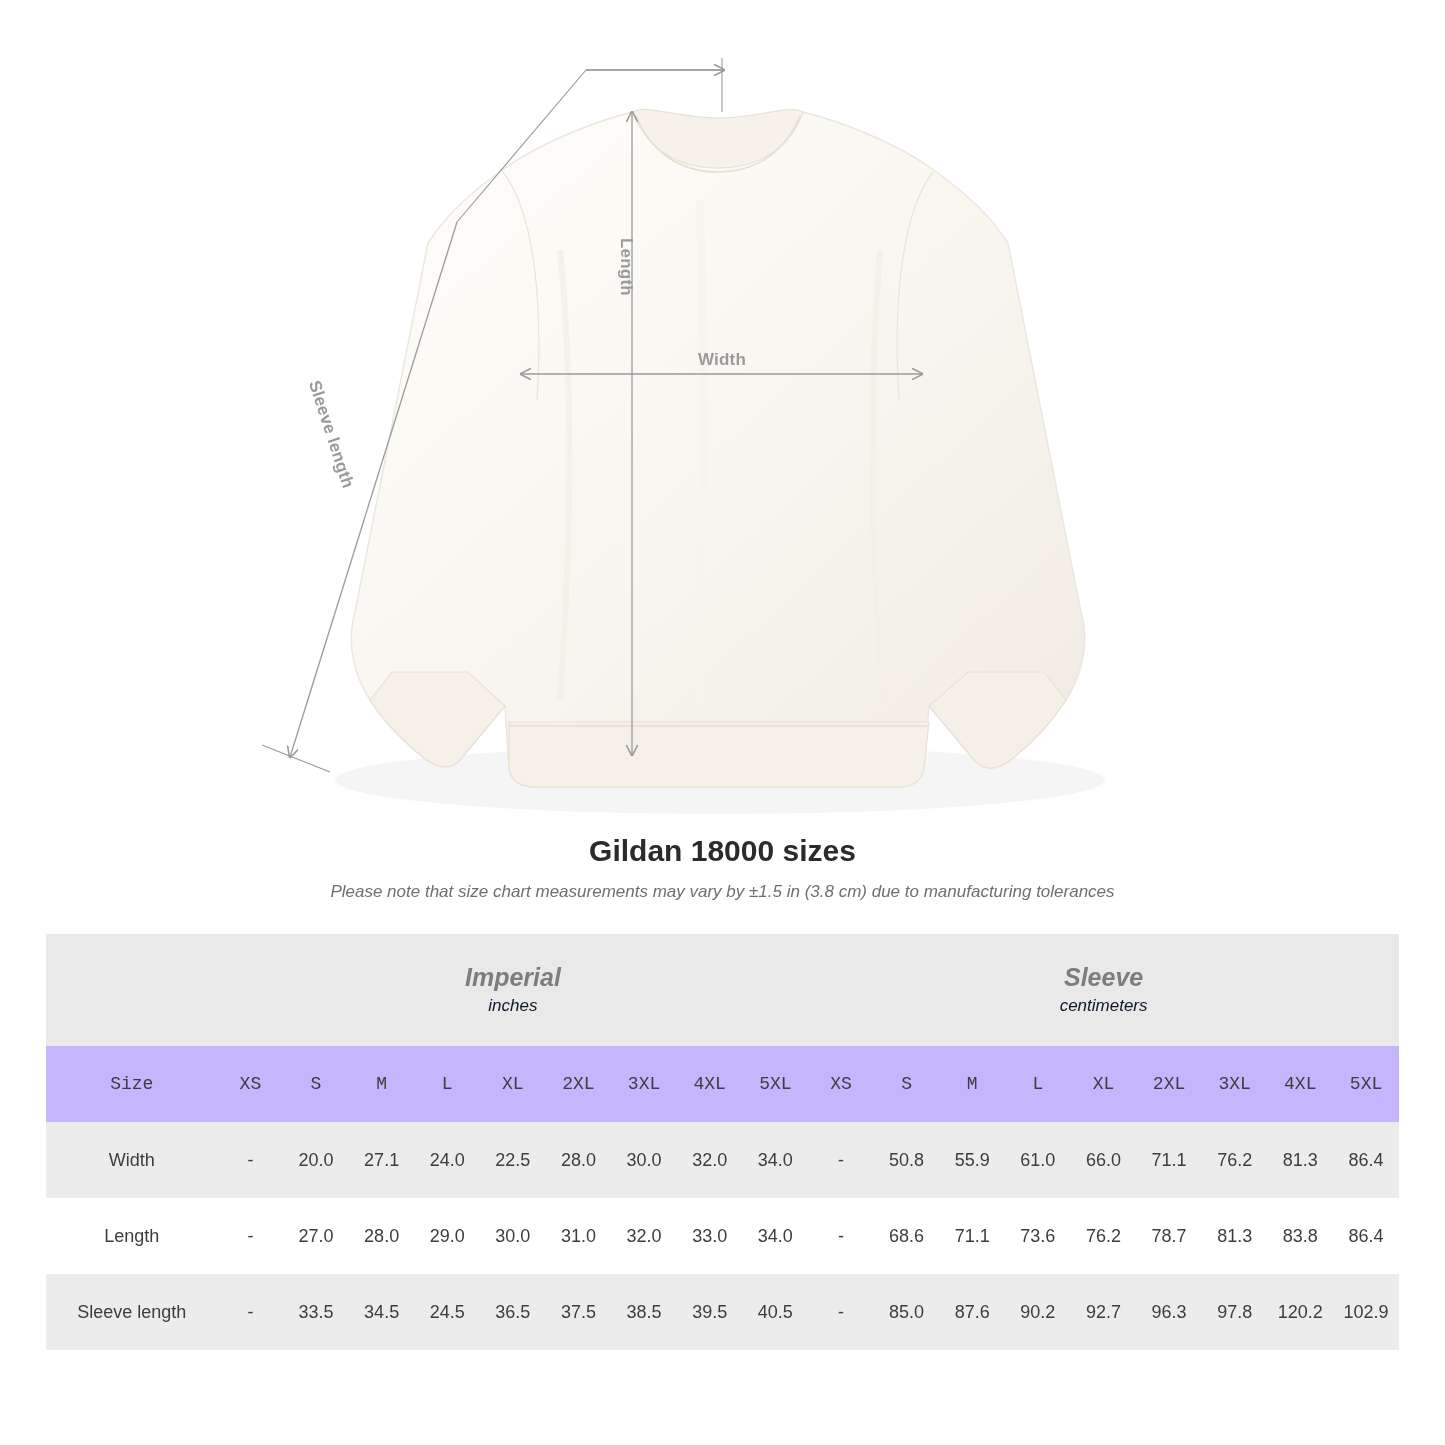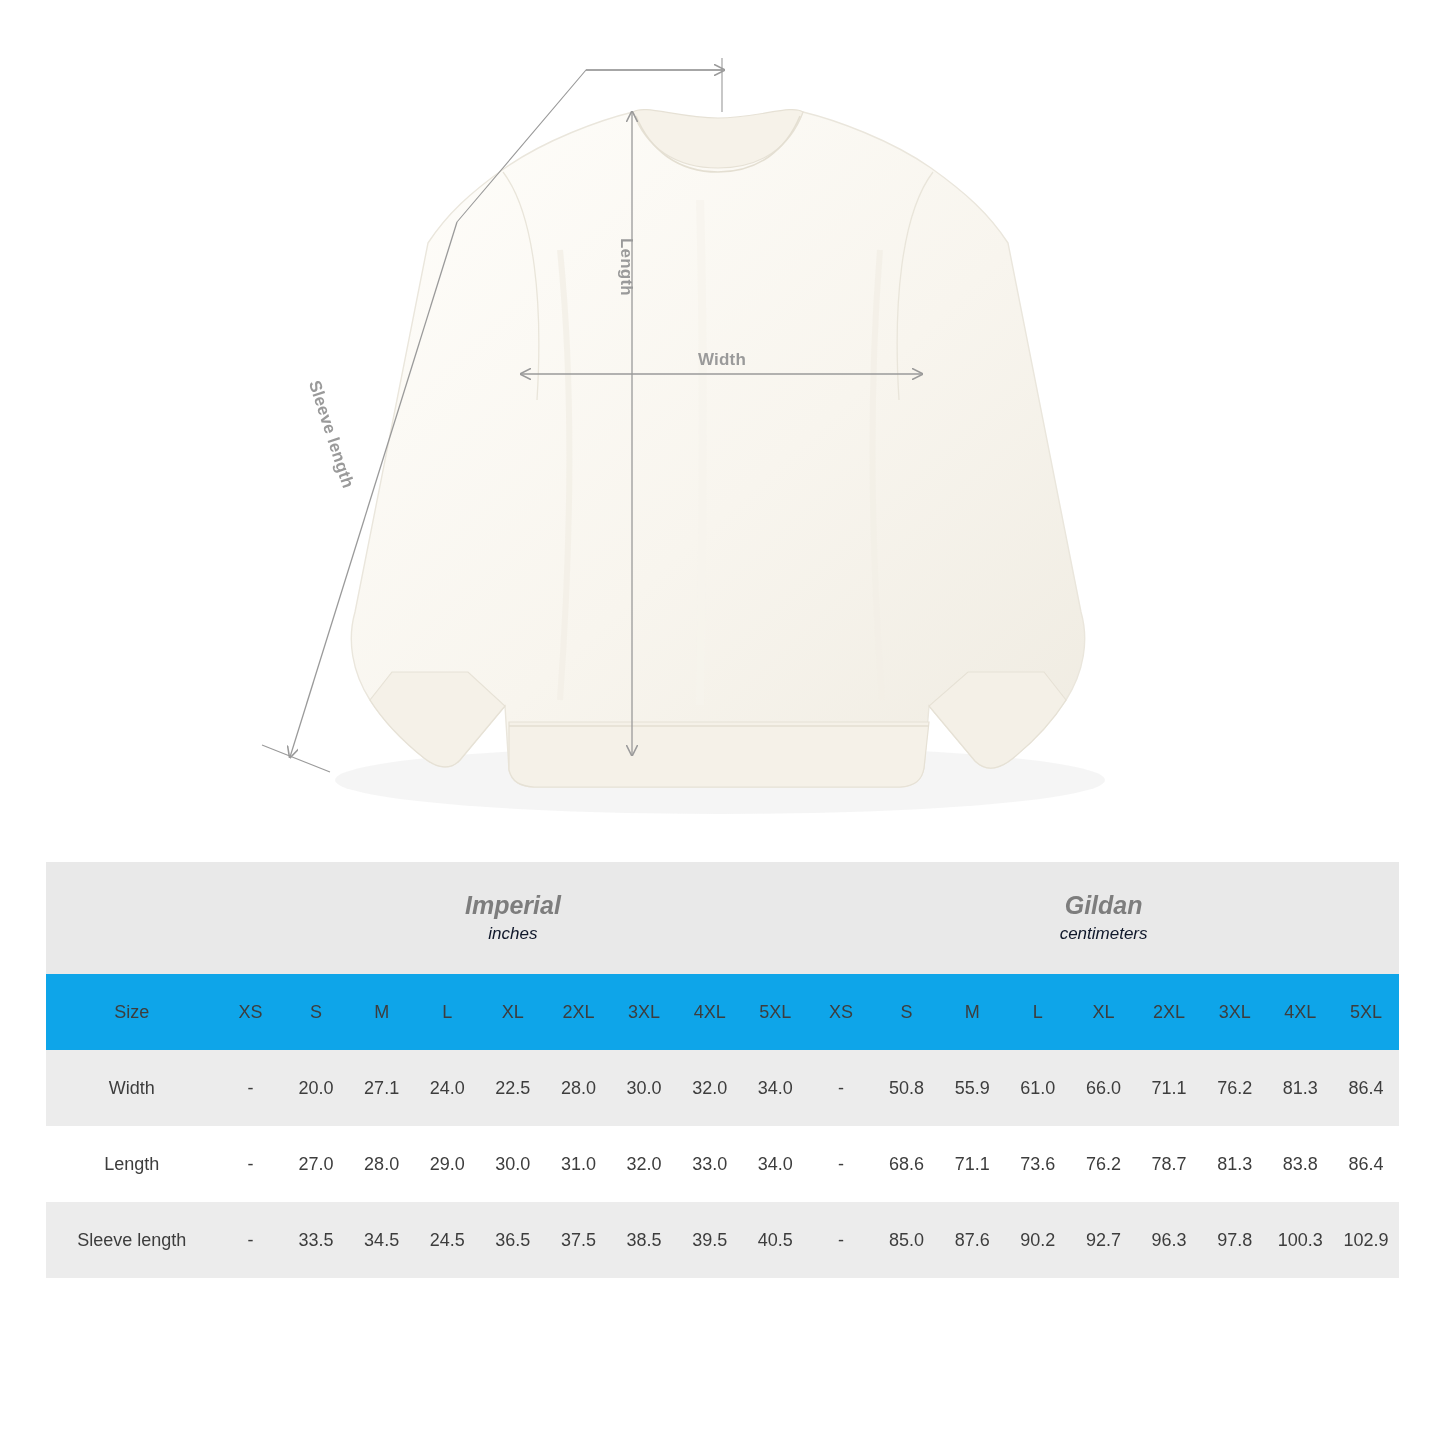--- a/index.html
+++ b/index.html
@@ -115,24 +115,25 @@
     line-height: 1.5;
   }
   .row-head {
     font-weight: bold;
     font-size: 19px;
     color: #3d3d3d;
   }
   .r-odd td { background: #ffffff; }
   .r-even td { background: #ececec; }
   .hdr td {
-    background: #0ea5e9;
+    background: #c4b5fd;
     font-weight: bold;
     font-size: 19px;
     color: #3d3d3d;
+    font-family: Liberation Mono, monospace;
   }
   .col-label { width: 170px; }
   .col-size { width: 65px; }
 </style>
 </head>
 <body>
 
 <div class="page">
 
   <div class="illustration">
@@ -208,20 +209,24 @@
 
       <line x1="457" y1="222" x2="290" y2="757" stroke="#9a9a9a" stroke-width="1.3" marker-end="url(#arrEnd)"></line>
       <line x1="262" y1="745" x2="330" y2="772" stroke="#9a9a9a" stroke-width="1.1"></line>
     </svg>
 
     <div class="dim-label label-length">Length</div>
     <div class="dim-label label-width">Width</div>
     <div class="dim-label label-sleeve">Sleeve length</div>
   </div>
 
+  <div class="title-block">
+    <h1 class="chart-title">Gildan 18000 sizes</h1>
+    <p class="chart-note">Please note that size chart measurements may vary by ±1.5 in (3.8 cm) due to manufacturing tolerances</p>
+  </div>
 
   <div class="table-wrap">
     <table class="size-table">
       <colgroup>
         <col class="col-label">
         <col class="col-size">
           <col class="col-size">
           <col class="col-size">
           <col class="col-size">
           <col class="col-size">
@@ -240,21 +245,21 @@
           <col class="col-size">
       </colgroup>
       <tbody>
         <tr class="unit-head">
           <td></td>
           <td colspan="9">
             <div class="unit-title">Imperial</div>
             <div class="unit-sub">inches</div>
           </td>
           <td colspan="9">
-            <div class="unit-title">Gildan</div>
+            <div class="unit-title">Sleeve</div>
             <div class="unit-sub">centimeters</div>
           </td>
         </tr>
 
         <tr class="hdr">
           <td class="row-head">Size</td>
           <td>XS</td>
           <td>S</td>
           <td>M</td>
           <td>L</td>
@@ -329,20 +334,20 @@
           <td>38.5</td>
           <td>39.5</td>
           <td>40.5</td>
           <td>-</td>
           <td>85.0</td>
           <td>87.6</td>
           <td>90.2</td>
           <td>92.7</td>
           <td>96.3</td>
           <td>97.8</td>
-          <td>100.3</td>
+          <td>120.2</td>
           <td>102.9</td>
         </tr>
       </tbody>
     </table>
   </div>
 
 </div>
 
 </body></html>

